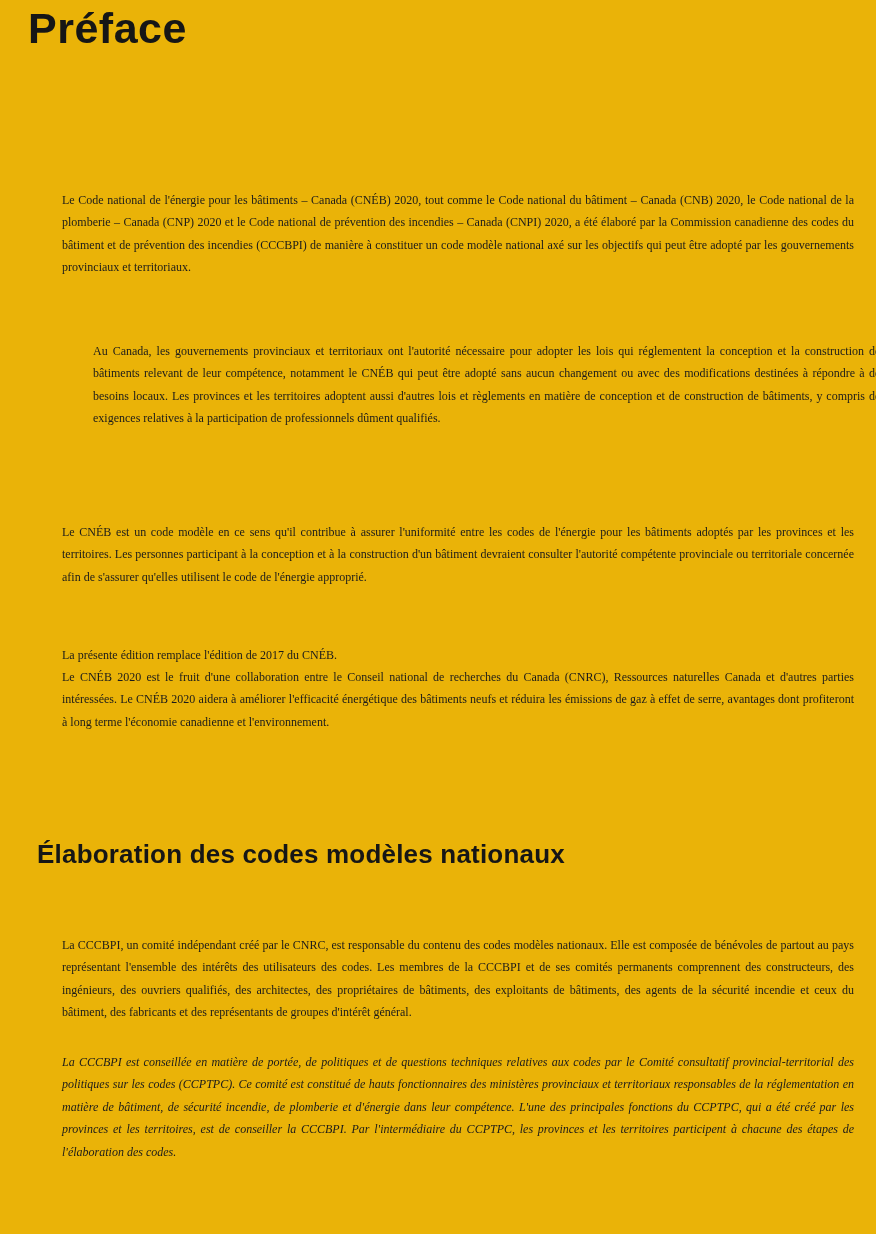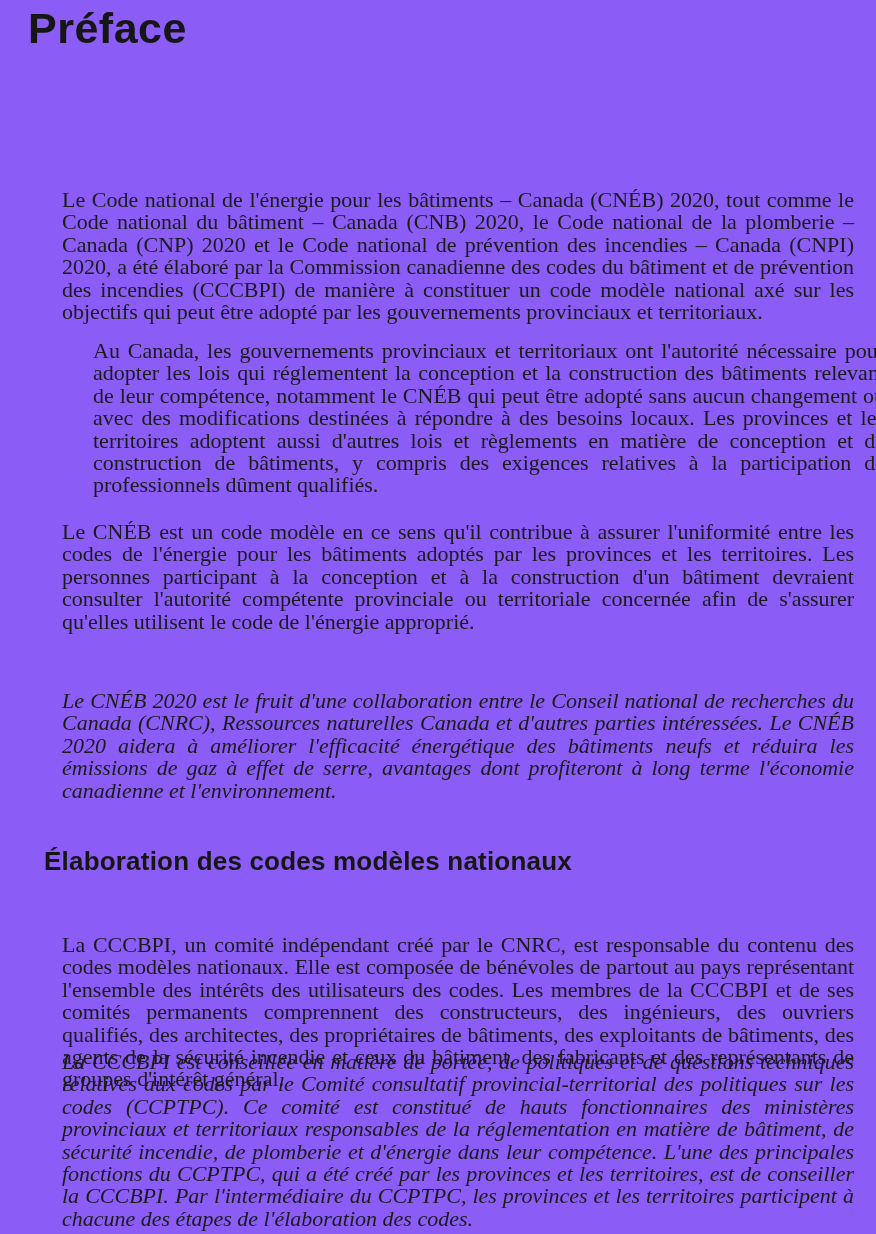--- a/index.html
+++ b/index.html
@@ -5,79 +5,80 @@
 <style>
   html, body {
     margin: 0;
     padding: 0;
     background: #ffffff;
   }
   .page {
     position: relative;
     width: 876px;
     height: 1234px;
-    background: #8b5cf6;
+    background: #eab308;
     color: #161616;
     overflow: hidden;
   }
   .page-title {
     position: absolute;
     left: 28px;
     top: 4px;
     margin: 0;
     font-family: "Liberation Sans", "DejaVu Sans", sans-serif;
     font-weight: bold;
     font-size: 43px;
     letter-spacing: 0.5px;
     color: #161616;
   }
   .section-heading {
     position: absolute;
     left: 28px;
     top: 830px;
-    margin: 16px;
+    margin: 9px;
     font-family: "Liberation Sans", "DejaVu Sans", sans-serif;
     font-weight: bold;
     font-size: 26px;
     letter-spacing: 0.2px;
     color: #161616;
   }
   .para {
     position: absolute;
     left: 62px;
     width: 792px;
     margin: 0;
     font-family: "Liberation Serif", "DejaVu Serif", serif;
-    font-size: 22px;
+    font-size: 12px;
     line-height: 22.4px;
     text-align: justify;
     color: #1b1b1b;
   }
   
   .p1 { top: 189px; }
   .p2 { top: 340px; margin-left: 31px; }
   .p3 { top: 521px; }
   .p4 { top: 644px; }
-  .p5 { top: 690px; font-style: italic; }
+  .p5 { top: 666px; }
   .p6 { top: 934px; }
   .p7 { top: 1051px; font-style: italic; }
 </style>
 </head>
 <body>
 
 <div class="page">
 
   <h1 class="page-title">Préface</h1>
 
   <p class="para p1">Le Code national de l'énergie pour les bâtiments – Canada (CNÉB) 2020, tout comme le Code national du bâtiment – Canada (CNB) 2020, le Code national de la plomberie – Canada (CNP) 2020 et le Code national de prévention des incendies – Canada (CNPI) 2020, a été élaboré par la Commission canadienne des codes du bâtiment et de prévention des incendies (CCCBPI) de manière à constituer un code modèle national axé sur les objectifs qui peut être adopté par les gouvernements provinciaux et territoriaux.</p>
 
   <p class="para p2">Au Canada, les gouvernements provinciaux et territoriaux ont l'autorité nécessaire pour adopter les lois qui réglementent la conception et la construction des bâtiments relevant de leur compétence, notamment le CNÉB qui peut être adopté sans aucun changement ou avec des modifications destinées à répondre à des besoins locaux. Les provinces et les territoires adoptent aussi d'autres lois et règlements en matière de conception et de construction de bâtiments, y compris des exigences relatives à la participation de professionnels dûment qualifiés.</p>
 
   <p class="para p3">Le CNÉB est un code modèle en ce sens qu'il contribue à assurer l'uniformité entre les codes de l'énergie pour les bâtiments adoptés par les provinces et les territoires. Les personnes participant à la conception et à la construction d'un bâtiment devraient consulter l'autorité compétente provinciale ou territoriale concernée afin de s'assurer qu'elles utilisent le code de l'énergie approprié.</p>
 
+  <p class="para p4">La présente édition remplace l'édition de 2017 du CNÉB.</p>
 
   <p class="para p5">Le CNÉB 2020 est le fruit d'une collaboration entre le Conseil national de recherches du Canada (CNRC), Ressources naturelles Canada et d'autres parties intéressées. Le CNÉB 2020 aidera à améliorer l'efficacité énergétique des bâtiments neufs et réduira les émissions de gaz à effet de serre, avantages dont profiteront à long terme l'économie canadienne et l'environnement.</p>
 
   <h2 class="section-heading">Élaboration des codes modèles nationaux</h2>
 
   <p class="para p6">La CCCBPI, un comité indépendant créé par le CNRC, est responsable du contenu des codes modèles nationaux. Elle est composée de bénévoles de partout au pays représentant l'ensemble des intérêts des utilisateurs des codes. Les membres de la CCCBPI et de ses comités permanents comprennent des constructeurs, des ingénieurs, des ouvriers qualifiés, des architectes, des propriétaires de bâtiments, des exploitants de bâtiments, des agents de la sécurité incendie et ceux du bâtiment, des fabricants et des représentants de groupes d'intérêt général.</p>
 
   <p class="para p7">La CCCBPI est conseillée en matière de portée, de politiques et de questions techniques relatives aux codes par le Comité consultatif provincial-territorial des politiques sur les codes (CCPTPC). Ce comité est constitué de hauts fonctionnaires des ministères provinciaux et territoriaux responsables de la réglementation en matière de bâtiment, de sécurité incendie, de plomberie et d'énergie dans leur compétence. L'une des principales fonctions du CCPTPC, qui a été créé par les provinces et les territoires, est de conseiller la CCCBPI. Par l'intermédiaire du CCPTPC, les provinces et les territoires participent à chacune des étapes de l'élaboration des codes.</p>
 
 </div>

